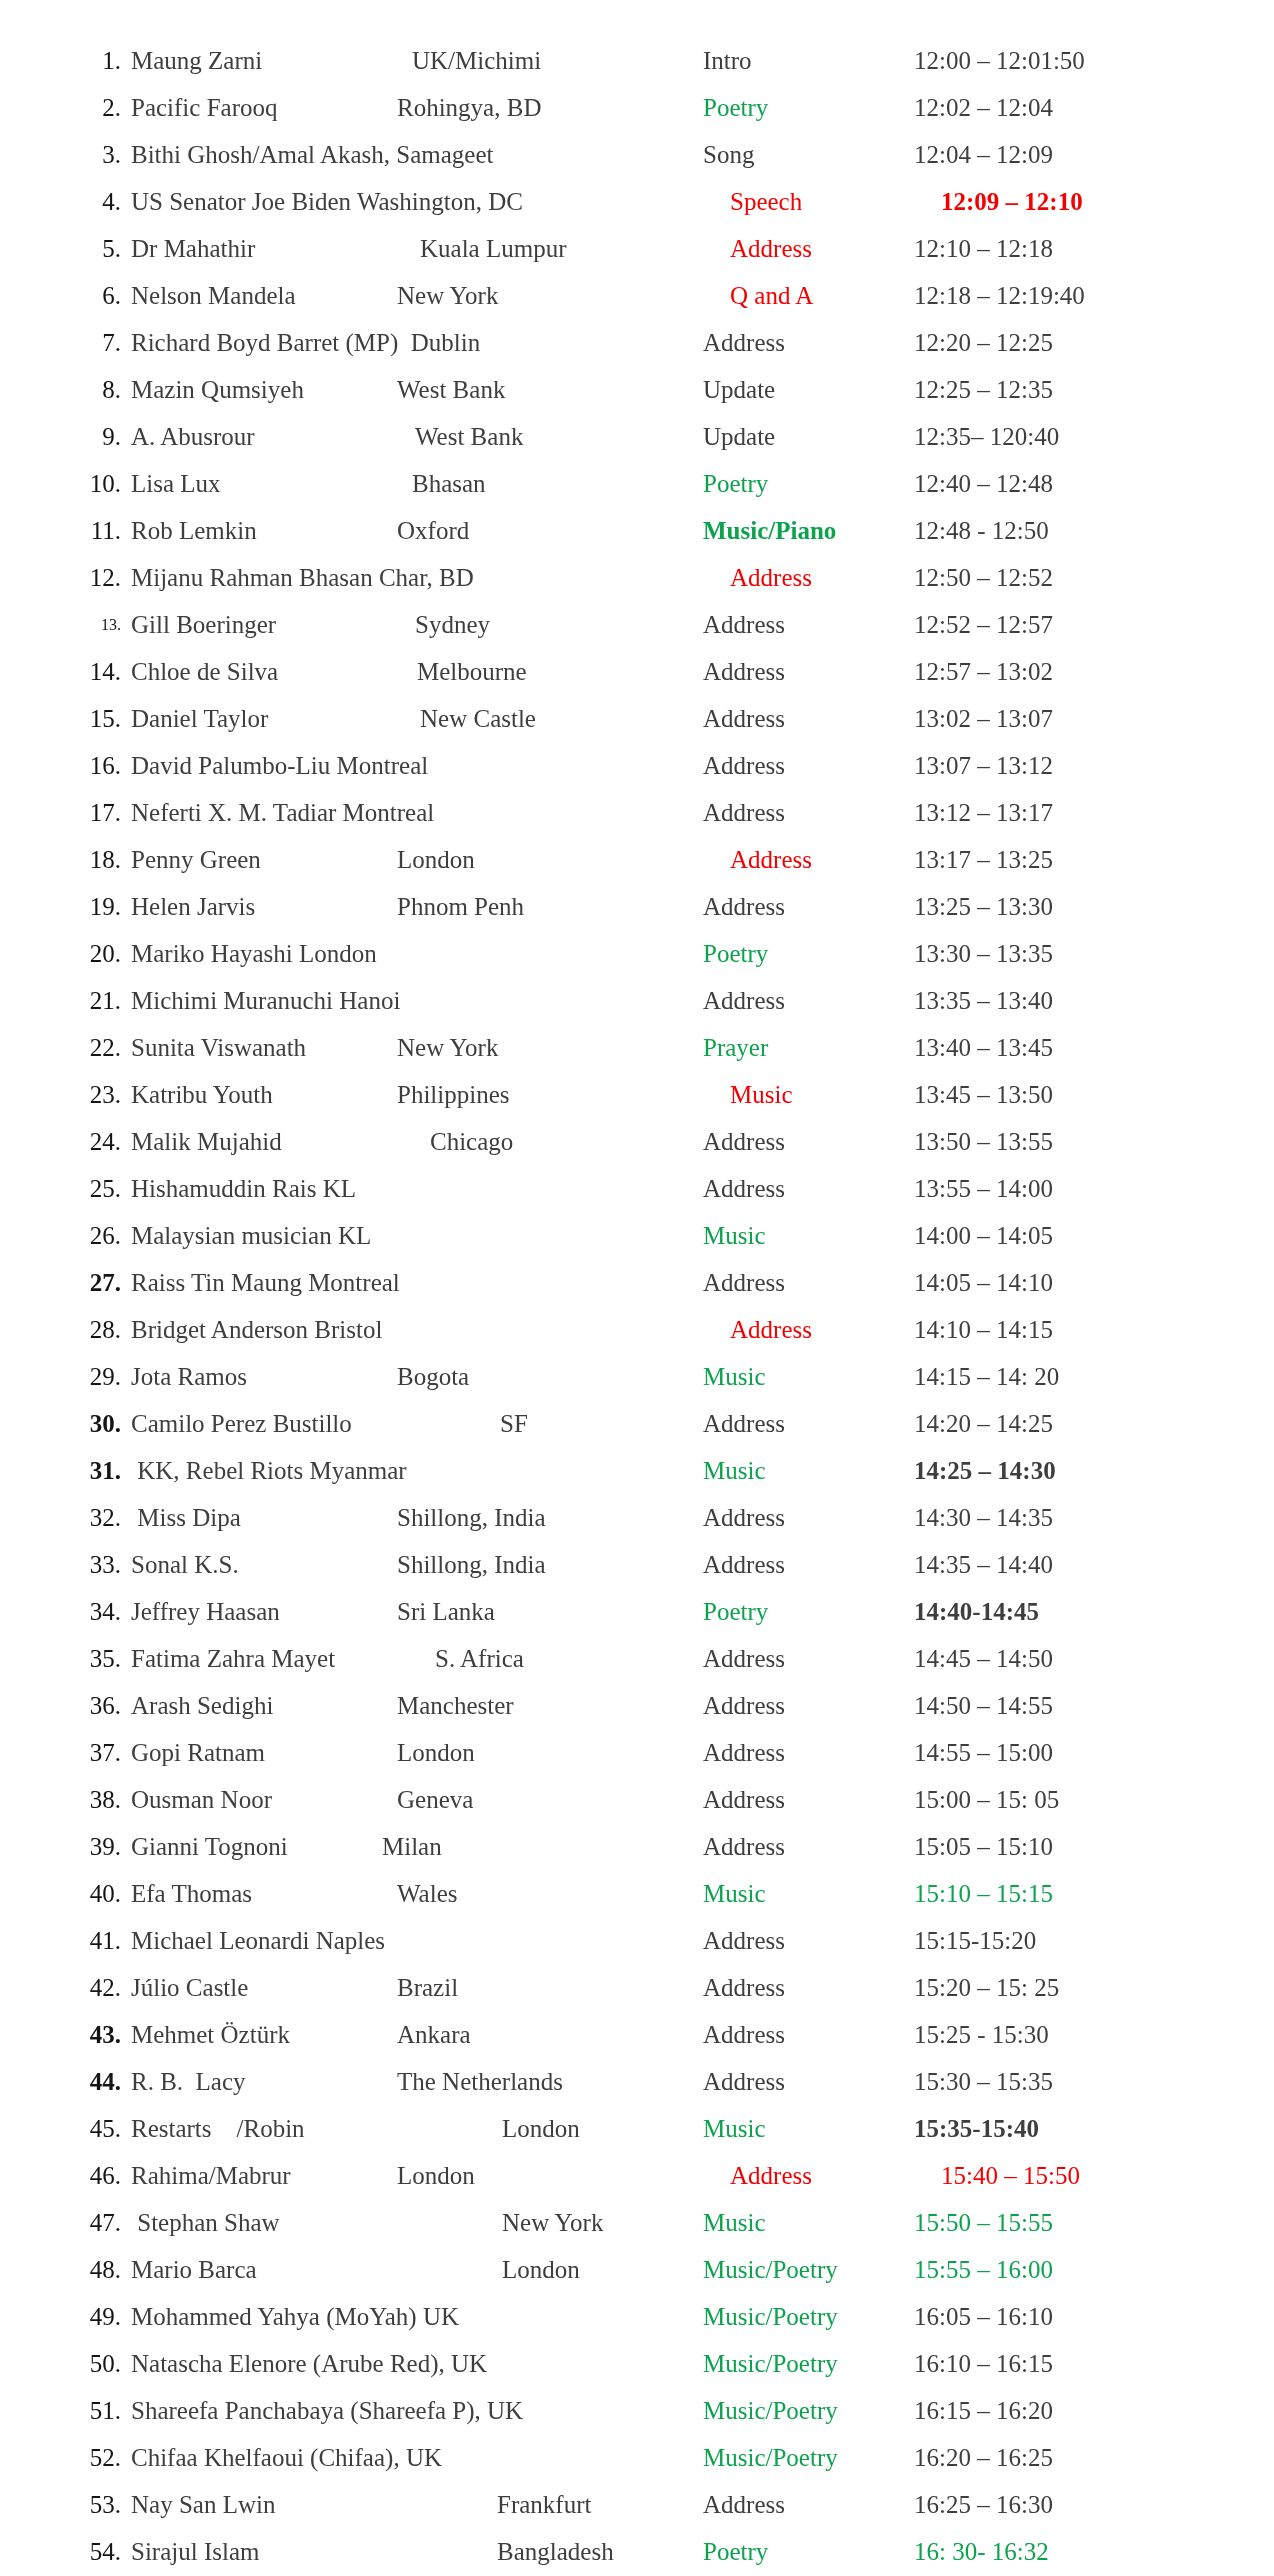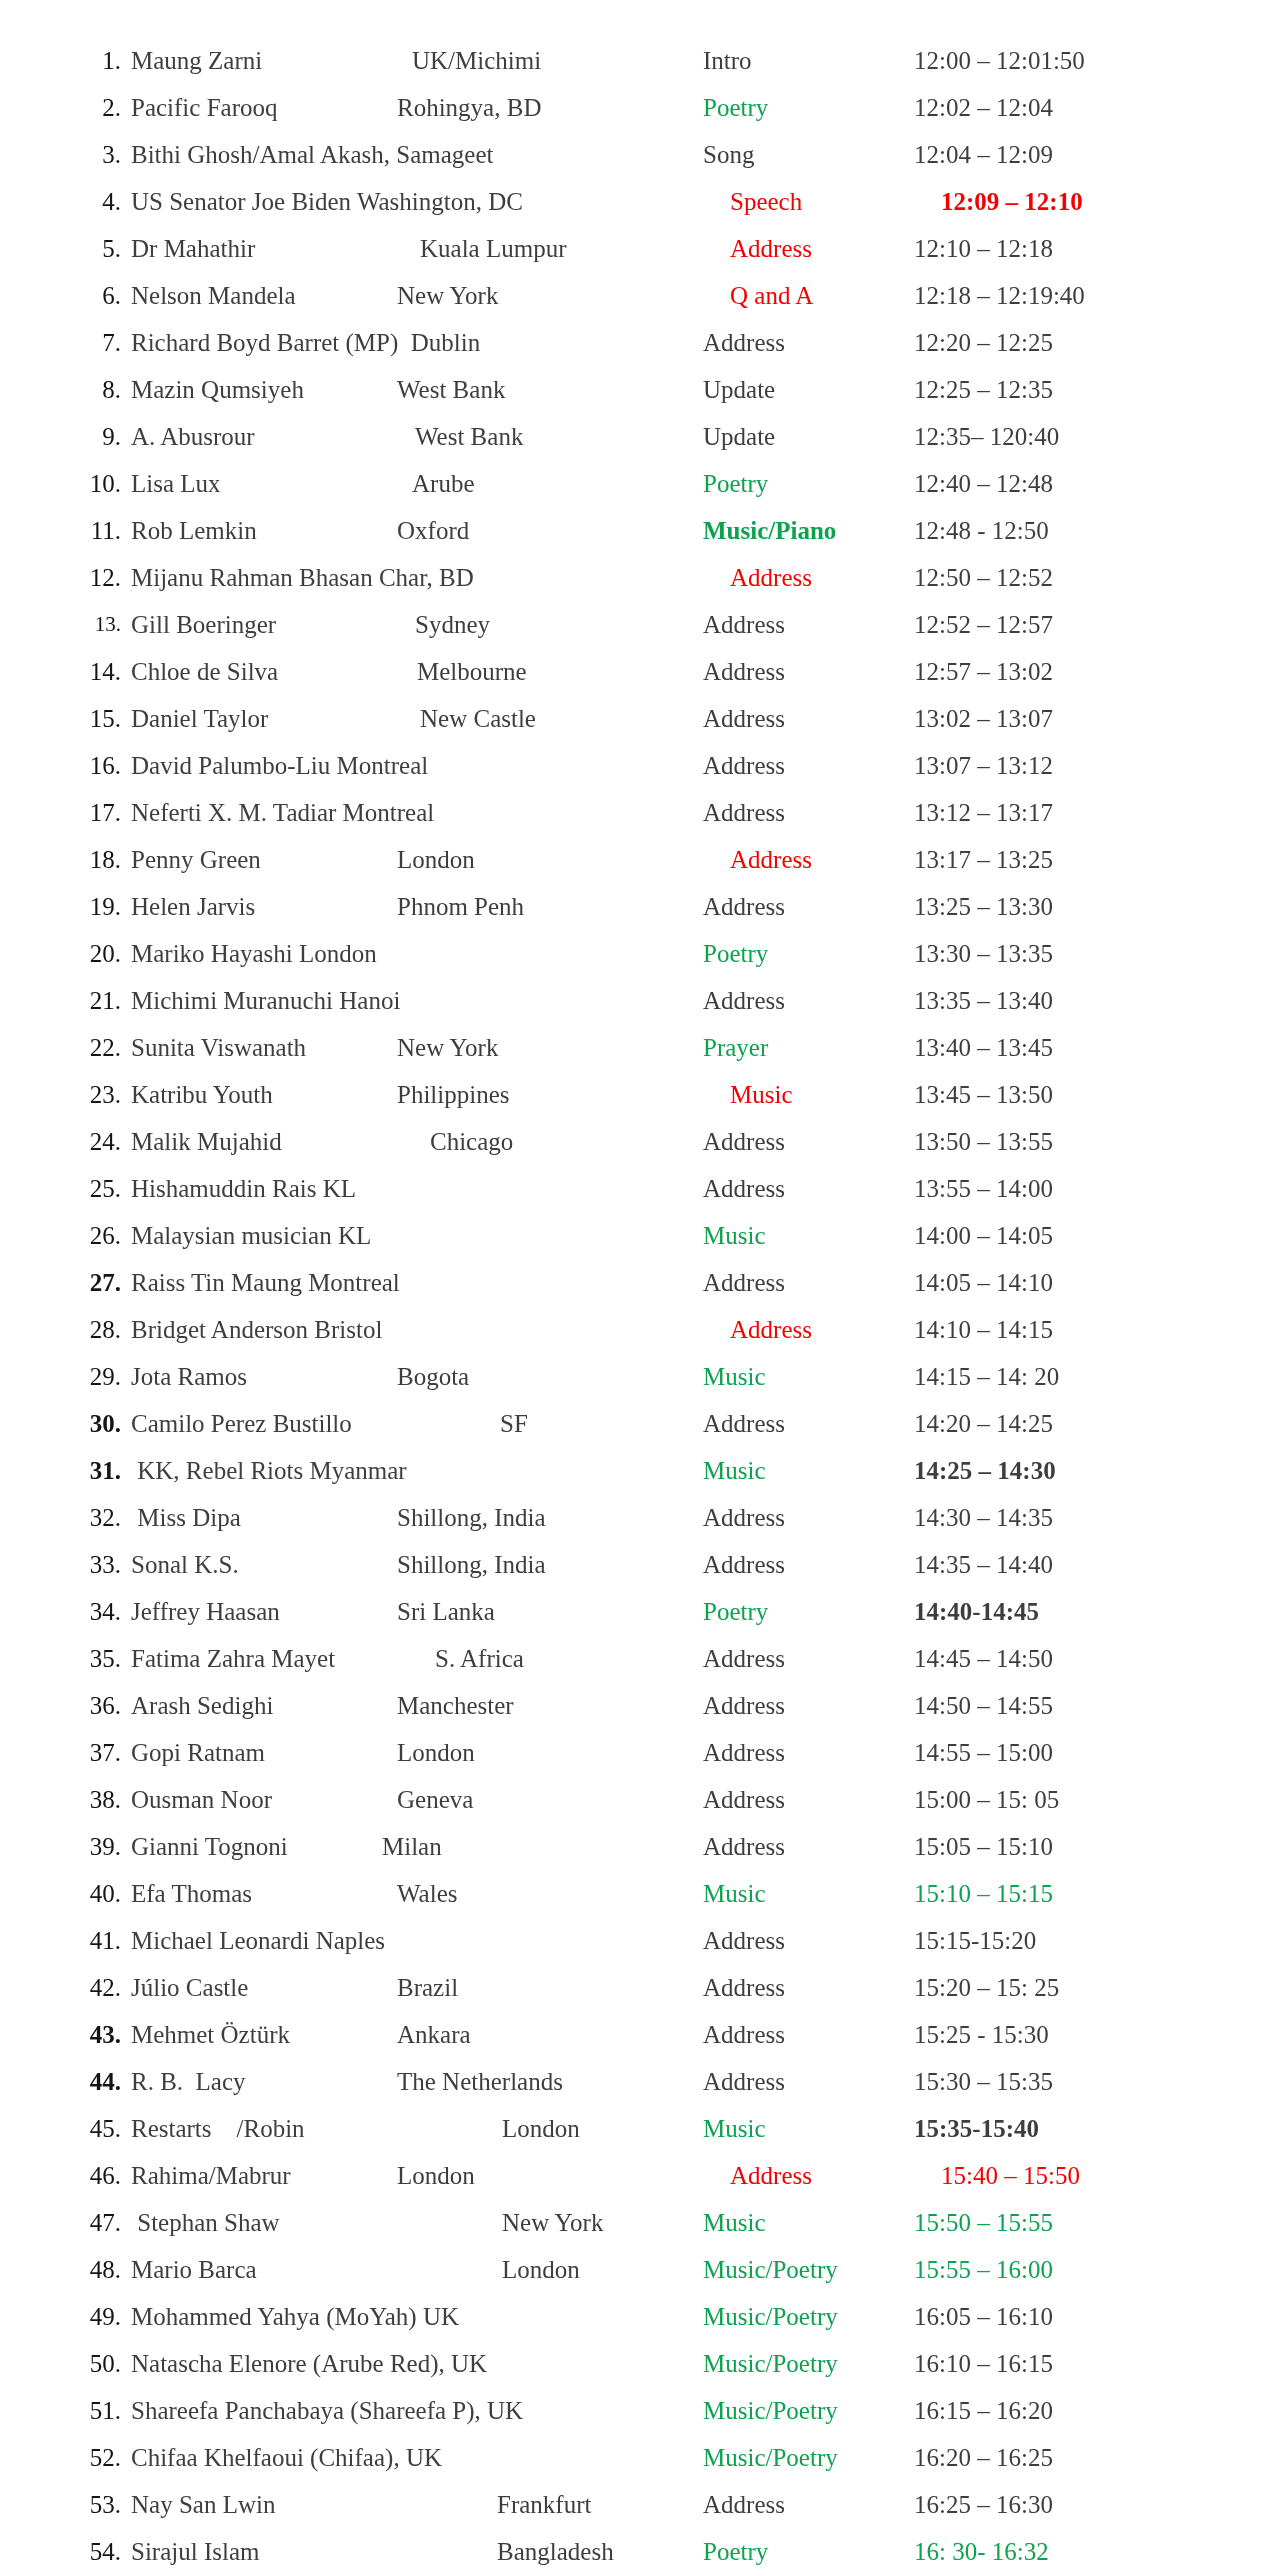--- a/index.html
+++ b/index.html
@@ -40,21 +40,21 @@
   .row:nth-child(30) .loc{left:500px;}
   .row:nth-child(35) .loc{left:435px;}
   .row:nth-child(39) .loc{left:382px;}
   .row:nth-child(45) .loc,
   .row:nth-child(47) .loc,
   .row:nth-child(48) .loc{left:502px;}
   .row:nth-child(53) .loc,
   .row:nth-child(54) .loc,
   .row:nth-child(55) .loc,
   .row:nth-child(56) .loc{left:497px;}
-  .row:nth-child(13) .num{font-size:21px;}
+  .row:nth-child(13) .num{font-size:16px;}
 </style>
 </head>
 <body>
 
 <div id="list">
   <div class="row">
     <span class="num">1.</span>
     <span class="name">Maung Zarni</span>
     <span class="loc">UK/Michimi</span>
     <span class="type">Intro</span>
@@ -121,21 +121,21 @@
     <span class="num">9.</span>
     <span class="name">A. Abusrour</span>
     <span class="loc">West Bank</span>
     <span class="type">Update</span>
     <span class="time">12:35– 120:40</span>
   </div>
 
   <div class="row">
     <span class="num">10.</span>
     <span class="name">Lisa Lux</span>
-    <span class="loc">Arube</span>
+    <span class="loc">Bhasan</span>
     <span class="type c-green">Poetry</span>
     <span class="time">12:40 – 12:48</span>
   </div>
 
   <div class="row">
     <span class="num">11.</span>
     <span class="name">Rob Lemkin</span>
     <span class="loc">Oxford</span>
     <span class="type c-green bold">Music/Piano</span>
     <span class="time">12:48 - 12:50</span>

